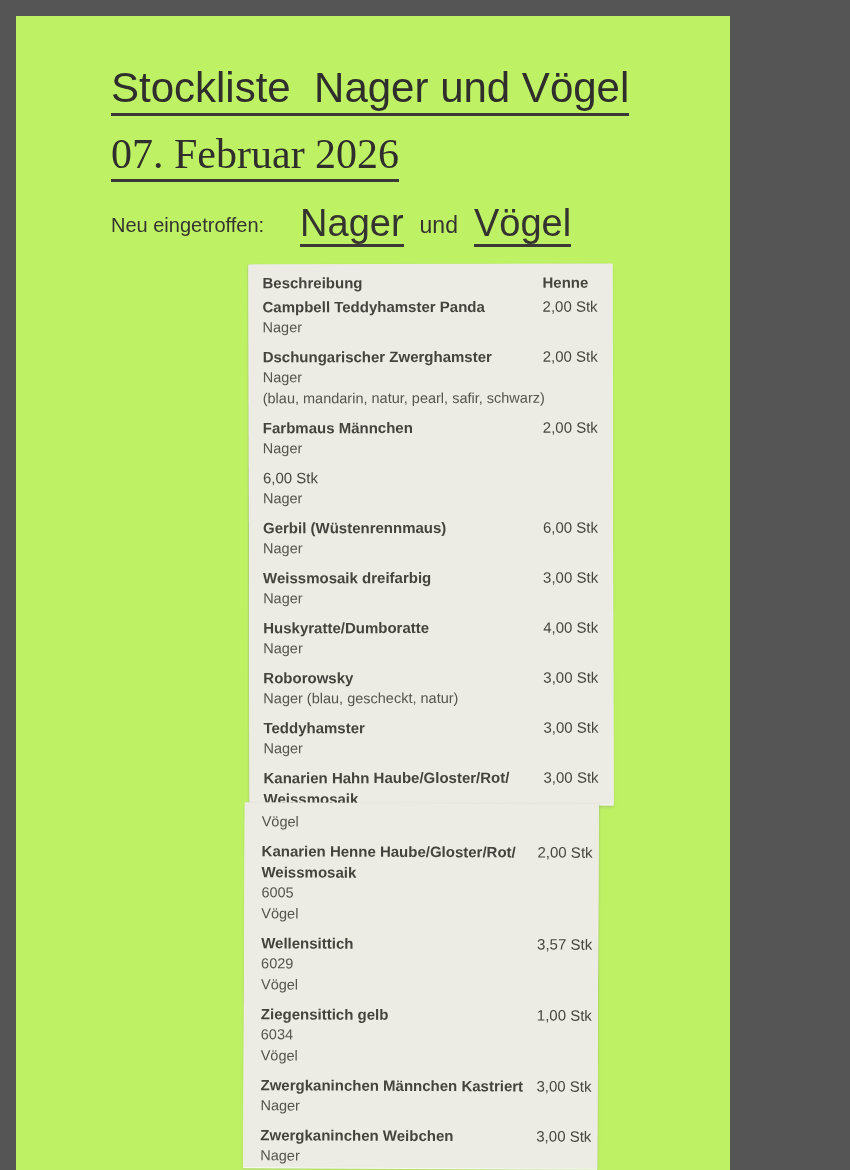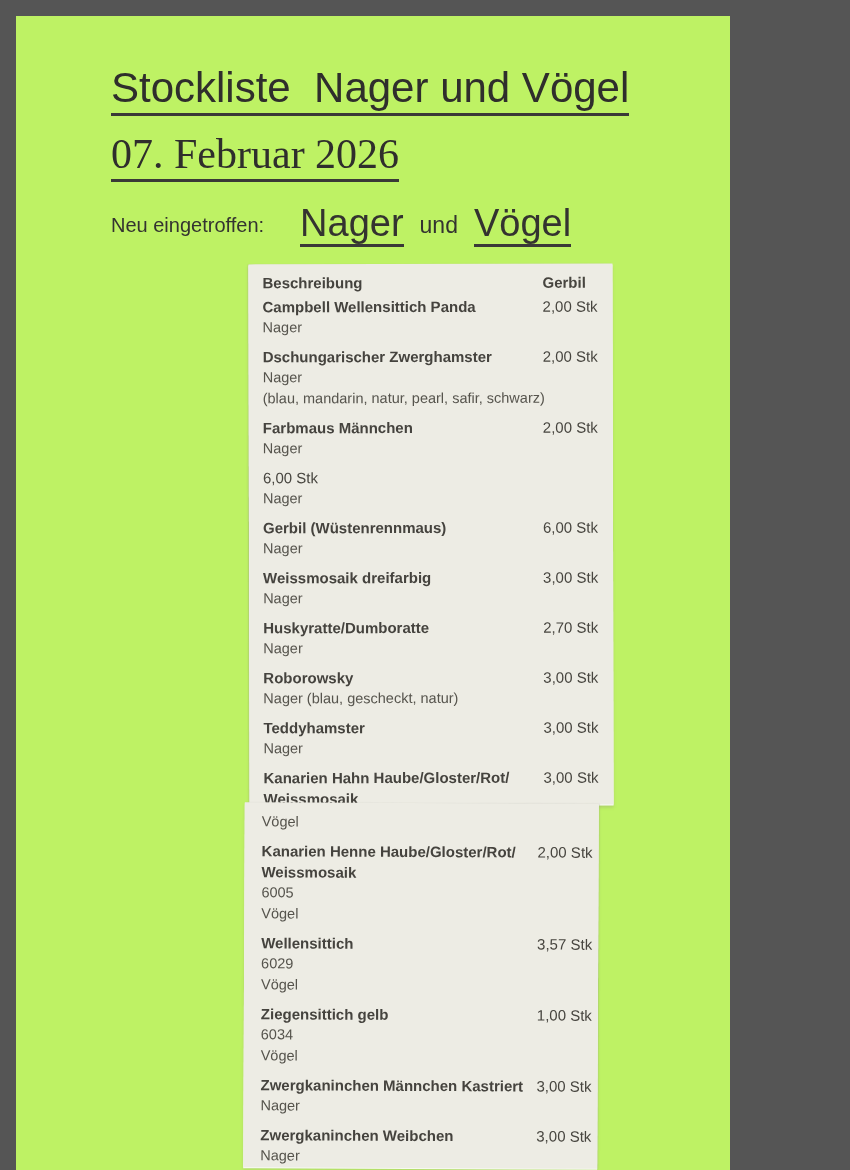--- a/index.html
+++ b/index.html
@@ -83,26 +83,26 @@
   <div class="intro">
     <span class="intro-label">Neu eingetroffen:</span>
     <span class="big-word w1">Nager</span>
     <span class="conj">und</span>
     <span class="big-word w2">Vögel</span>
   </div>
 
   <div class="strip strip1">
     <div class="rline thead">
       <span class="title th">Beschreibung</span>
-      <span class="qty th">Gerbil</span>
+      <span class="qty th">Henne</span>
     </div>
     <div id="rows1">
         <div class="row">
           <div class="rline">
-            <span class="title">Campbell Wellensittich Panda</span>
+            <span class="title">Campbell Teddyhamster Panda</span>
             <span class="qty">2,00 Stk</span>
           </div>
           <div class="sub">Nager</div>
         </div>
         <div class="row">
           <div class="rline">
             <span class="title">Dschungarischer Zwerghamster</span>
             <span class="qty">2,00 Stk</span>
           </div>
           <div class="sub">Nager</div>
@@ -131,21 +131,21 @@
         <div class="row">
           <div class="rline">
             <span class="title">Weissmosaik dreifarbig</span>
             <span class="qty">3,00 Stk</span>
           </div>
           <div class="sub">Nager</div>
         </div>
         <div class="row">
           <div class="rline">
             <span class="title">Huskyratte/Dumboratte</span>
-            <span class="qty">2,70 Stk</span>
+            <span class="qty">4,00 Stk</span>
           </div>
           <div class="sub">Nager</div>
         </div>
         <div class="row">
           <div class="rline">
             <span class="title">Roborowsky</span>
             <span class="qty">3,00 Stk</span>
           </div>
           <div class="sub">Nager (blau, gescheckt, natur)</div>
         </div>

